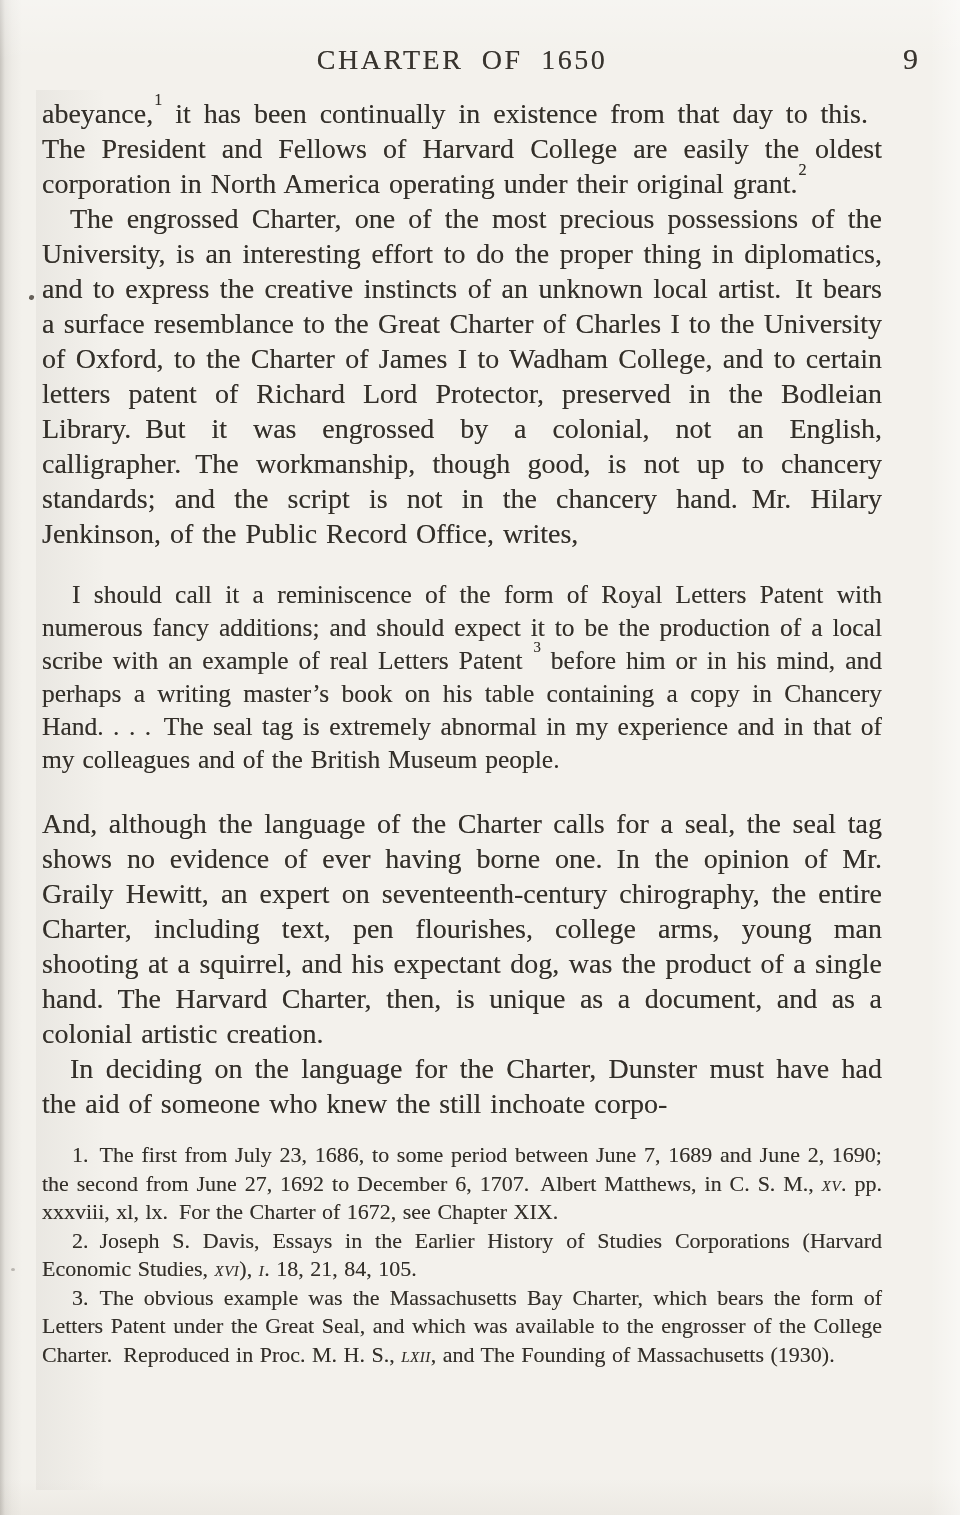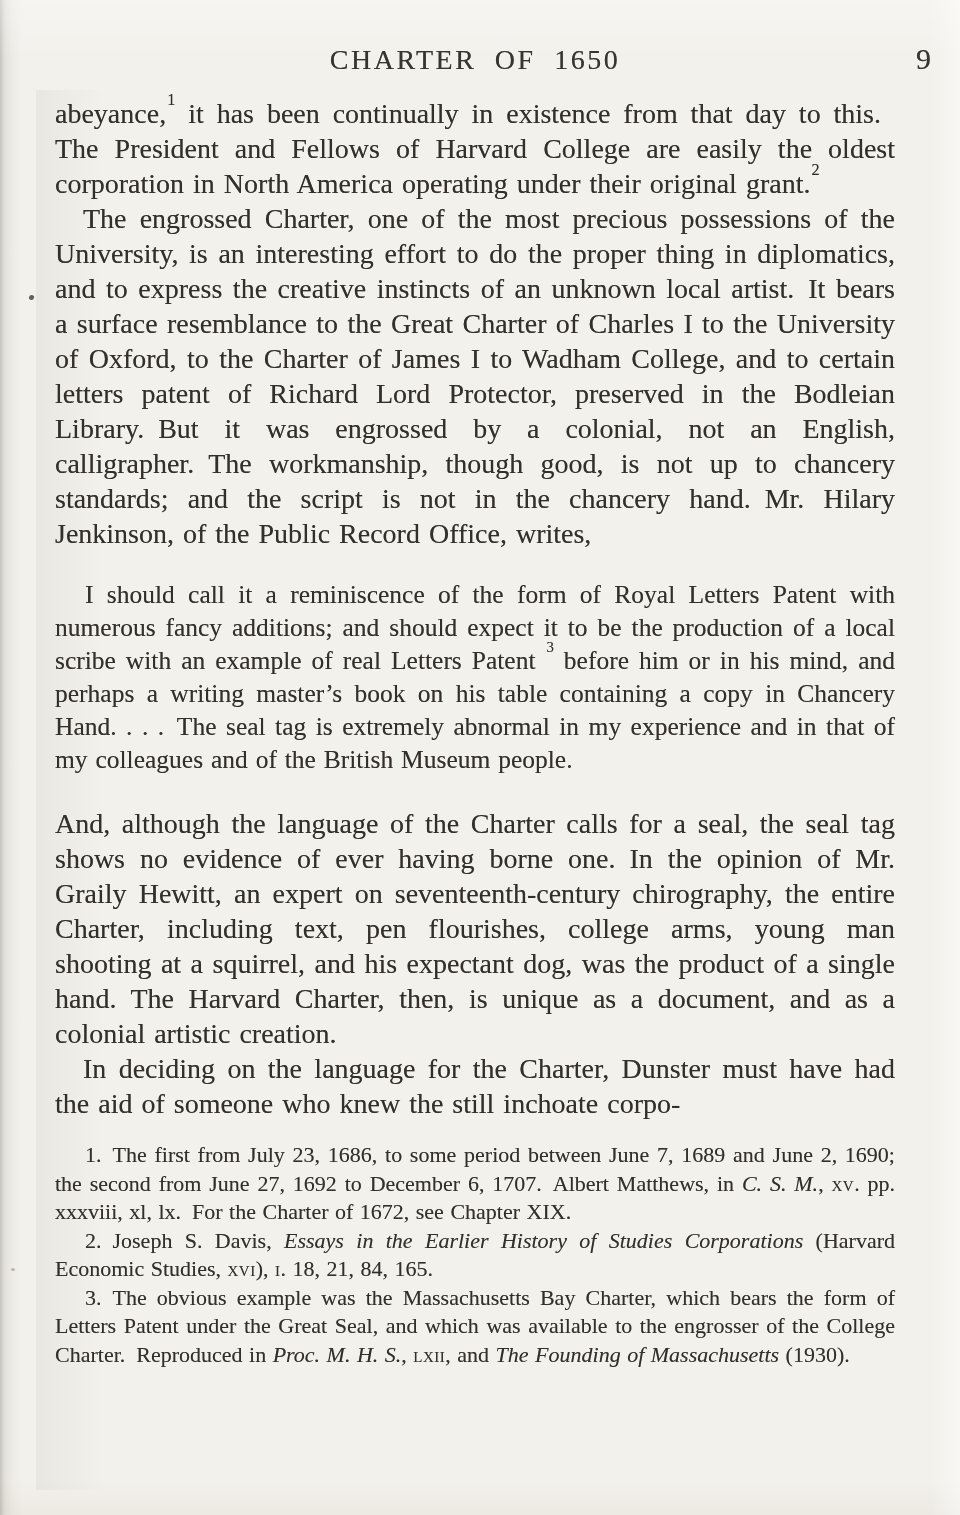--- a/index.html
+++ b/index.html
@@ -11,21 +11,21 @@
     background-image:
       linear-gradient(180deg, rgba(255,255,255,.28) 0, rgba(255,255,255,0) 60px),
       linear-gradient(90deg, rgba(98,92,84,.30) 0, rgba(120,114,106,.12) 5px, rgba(150,144,136,.06) 12px, rgba(0,0,0,0) 22px),
       linear-gradient(270deg, rgba(255,255,255,.45) 0, rgba(255,255,255,0) 30px),
       linear-gradient(0deg, rgba(230,226,219,.5) 0, rgba(0,0,0,0) 36px);
     font-family:"Liberation Serif","DejaVu Serif",serif;
     color:#332f29;
     overflow:hidden;
   }
   .content{
-    position:absolute;left:55px;top:0;width:840px;
+    position:absolute;left:42px;top:0;width:840px;
   }
   .running-head-row{
     position:relative;
     padding-top:44px;
     height:36px;
   }
   .running-head{
     text-align:center;
     font-size:28px;
     letter-spacing:2.5px;
@@ -68,22 +68,22 @@
     word-spacing:1px;
     text-shadow:0 0 .5px rgba(51,47,41,.4);
   }
   sup{
     font-size:58%;
     line-height:0;
     position:relative;
     top:-0.48em;
     margin-left:1px;
   }
-  .it{font-style:italic;}
-  .sc{font-variant:small-caps;letter-spacing:.5px;}
+  .it{}
+  .sc{font-variant:small-caps;letter-spacing:.5px;font-style:italic;}
   .speck{
     position:absolute;border-radius:50%;pointer-events:none;
   }
   .speck-1{left:29px;top:295px;width:5px;height:5px;background:rgba(66,60,52,.8);transform:rotate(20deg);border-radius:60% 40% 55% 45%;}
   .speck-2{left:11px;top:1268px;width:4px;height:3px;background:rgba(90,84,76,.35);}
   .ink-press{
     position:absolute;left:36px;top:90px;width:70px;height:1400px;
     background:linear-gradient(90deg, rgba(58,50,40,.05), rgba(0,0,0,0));
     pointer-events:none;
   }
@@ -107,21 +107,21 @@
       <p class="body p-indent"><span>The engrossed Charter, one of the most precious possessions of the University, is an interesting effort to do the proper thing in diplomatics, and to express the creative instincts of an unknown local artist. It bears a surface resemblance to the Great Charter of Charles I to the University of Oxford, to the Charter of James I to Wadham College, and to certain letters patent of Richard Lord Protector, preserved in the Bodleian Library. But it was engrossed by a colonial, not an English, calligrapher. The workmanship, though good, is not up to chancery standards; and the script is not in the chancery hand. Mr. Hilary Jenkinson, of the Public Record Office, writes,</span></p>
 
       <blockquote class="quote"><span>I should call it a reminiscence of the form of Royal Letters Patent with numerous fancy additions; and should expect it to be the production of a local scribe with an example of real Letters Patent </span><sup>3</sup><span> before him or in his mind, and perhaps a writing master’s book on his table containing a copy in Chancery Hand. . . . The seal tag is extremely abnormal in my experience and in that of my colleagues and of the British Museum people.</span></blockquote>
 
       <p class="body"><span>And, although the language of the Charter calls for a seal, the seal tag shows no evidence of ever having borne one. In the opinion of Mr. Graily Hewitt, an expert on seventeenth-century chirography, the entire Charter, including text, pen flourishes, college arms, young man shooting at a squirrel, and his expectant dog, was the product of a single hand. The Harvard Charter, then, is unique as a document, and as a colonial artistic creation.</span></p>
 
       <p class="body p-indent"><span>In deciding on the language for the Charter, Dunster must have had the aid of someone who knew the still inchoate corpo-</span></p>
 
       <div class="footnotes">
         <p class="fn"><span>1. The first from July 23, 1686, to some period between June 7, 1689 and June 2, 1690; the second from June 27, 1692 to December 6, 1707. Albert Matthews, in </span><span class="it">C. S. M.</span><span>, </span><span class="sc">xv</span><span>. pp. xxxviii, xl, lx. For the Charter of 1672, see Chapter XIX.</span></p>
-        <p class="fn"><span>2. Joseph S. Davis, </span><span class="it">Essays in the Earlier History of Studies Corporations</span><span> (Harvard Economic Studies, </span><span class="sc">xvi</span><span>), </span><span class="sc">i</span><span>. 18, 21, 84, 165.</span></p>
+        <p class="fn"><span>2. Joseph S. Davis, </span><span class="it">Essays in the Earlier History of Studies Corporations</span><span> (Harvard Economic Studies, </span><span class="sc">xvi</span><span>), </span><span class="sc">i</span><span>. 18, 21, 84, 105.</span></p>
         <p class="fn"><span>3. The obvious example was the Massachusetts Bay Charter, which bears the form of Letters Patent under the Great Seal, and which was available to the engrosser of the College Charter. Reproduced in </span><span class="it">Proc. M. H. S.</span><span>, </span><span class="sc">lxii</span><span>, and </span><span class="it">The Founding of Massachusetts</span><span> (1930).</span></p>
       </div>
 
     </div>
   </div>
 
   <div class="ink-press"></div>
   <div class="speck speck-1"></div>
   <div class="speck speck-2"></div>
 

